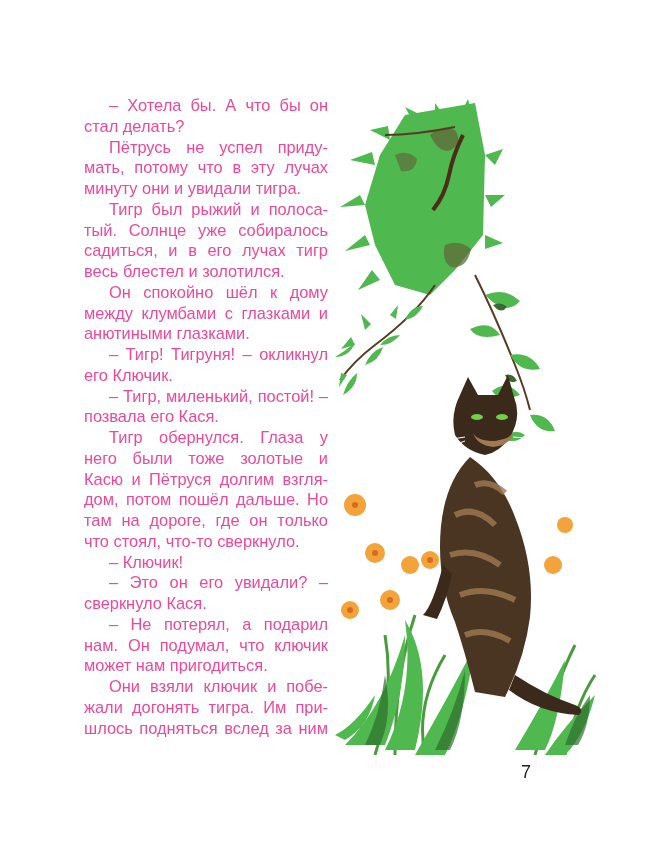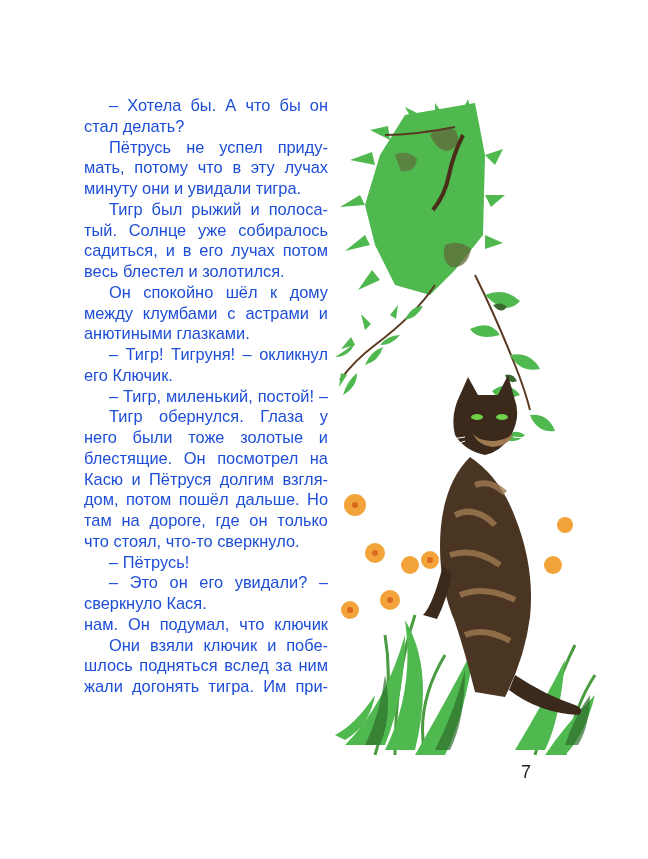--- a/index.html
+++ b/index.html
@@ -1,21 +1,21 @@
 <!DOCTYPE html>
 <html><head>
   <meta charset="utf-8">
   <style>
     html, body { margin: 0; padding: 0; background: #ffffff; }
     body { width: 648px; height: 859px; position: relative; overflow: hidden; }
     .page { position: absolute; left: 0; top: 0; width: 648px; height: 859px; background: #fff; }
     .text-col {
       position: absolute; left: 84px; top: 95px; width: 244px;
       font-family: "Liberation Sans", sans-serif;
-      font-size: 16.4px; line-height: 20.75px; color: #1d4ed8;
+      font-size: 16.4px; line-height: 20.75px; color: #ec4899;
     }
     .line { display: block; white-space: nowrap; height: 20.75px; text-align-last: justify; text-align: justify; }
     .line.indent { padding-left: 25px; }
     .line.last { text-align-last: left; }
     .illustration { position: absolute; left: 335px; top: 95px; width: 280px; height: 660px; }
     .page-number {
       position: absolute; left: 521px; top: 762px;
       font-family: "Liberation Sans", sans-serif; font-size: 18px; color: #222;
     }
   </style>
@@ -24,42 +24,44 @@
 
 <div class="page">
   <div class="text-col" id="text-col">
       <span class="line indent">– Хотела бы. А что бы он</span>
       <span class="line last">стал делать?</span>
       <span class="line indent">Пётрусь не успел приду-</span>
       <span class="line">мать, потому что в эту лучах</span>
       <span class="line last">минуту они и увидали тигра.</span>
       <span class="line indent">Тигр был рыжий и полоса-</span>
       <span class="line">тый. Солнце уже собиралось</span>
-      <span class="line">садиться, и в его лучах потом</span>
+      <span class="line">садиться, и в его лучах тигр</span>
       <span class="line last">весь блестел и золотился.</span>
       <span class="line indent">Он спокойно шёл к дому</span>
-      <span class="line">между клумбами с астрами и</span>
+      <span class="line">между клумбами с глазками и</span>
       <span class="line last">анютиными глазками.</span>
       <span class="line indent">– Тигр! Тигруня! – окликнул</span>
       <span class="line last">его Ключик.</span>
       <span class="line indent">– Тигр, миленький, постой! –</span>
+      <span class="line last">позвала его Кася.</span>
       <span class="line indent">Тигр обернулся. Глаза у</span>
       <span class="line">него были тоже золотые и</span>
-      <span class="line">блестящие. Он посмотрел на</span>
       <span class="line">Касю и Пётруся долгим взгля-</span>
       <span class="line">дом, потом пошёл дальше. Но</span>
       <span class="line">там на дороге, где он только</span>
       <span class="line last">что стоял, что-то сверкнуло.</span>
-      <span class="line indent last">– Пётрусь!</span>
+      <span class="line indent last">– Ключик!</span>
       <span class="line indent">– Это он его увидали? –</span>
       <span class="line last">сверкнуло Кася.</span>
+      <span class="line indent">– Не потерял, а подарил</span>
       <span class="line">нам. Он подумал, что ключик</span>
+      <span class="line last">может нам пригодиться.</span>
       <span class="line indent">Они взяли ключик и побе-</span>
+      <span class="line">жали догонять тигра. Им при-</span>
       <span class="line">шлось подняться вслед за ним</span>
-      <span class="line">жали догонять тигра. Им при-</span>
     </div>
 
   <svg class="illustration" viewBox="0 0 280 660" xmlns="http://www.w3.org/2000/svg">
 
     <g>
       <path d="M70 20 L140 8 L150 60 L148 140 L120 175 L95 200 L60 190 L40 150 L30 110 L45 60 Z" fill="#4fb84f"></path>
       <path d="M55 45 l-20 -10 l18 -4 z M40 70 l-25 -5 l22 -8 z M30 110 l-25 2 l20 -12 z M35 150 l-25 6 l20 -16 z M45 185 l-22 10 l14 -20 z" fill="#4fb84f"></path>
       <path d="M80 30 l-10 -18 l16 8 z M100 28 l0 -20 l10 14 z M125 20 l8 -16 l4 16 z M150 60 l18 -6 l-8 16 z M150 100 l20 0 l-14 12 z M150 140 l18 8 l-18 6 z" fill="#4fb84f"></path>
       <path d="M95 40 q10 -10 25 -5 q8 12 -4 20 q-12 4 -21 -15 z" fill="#5f6b3a" opacity="0.8"></path>
       <path d="M60 60 q12 -6 22 4 q-2 14 -16 12 z" fill="#5f6b3a" opacity="0.7"></path>

